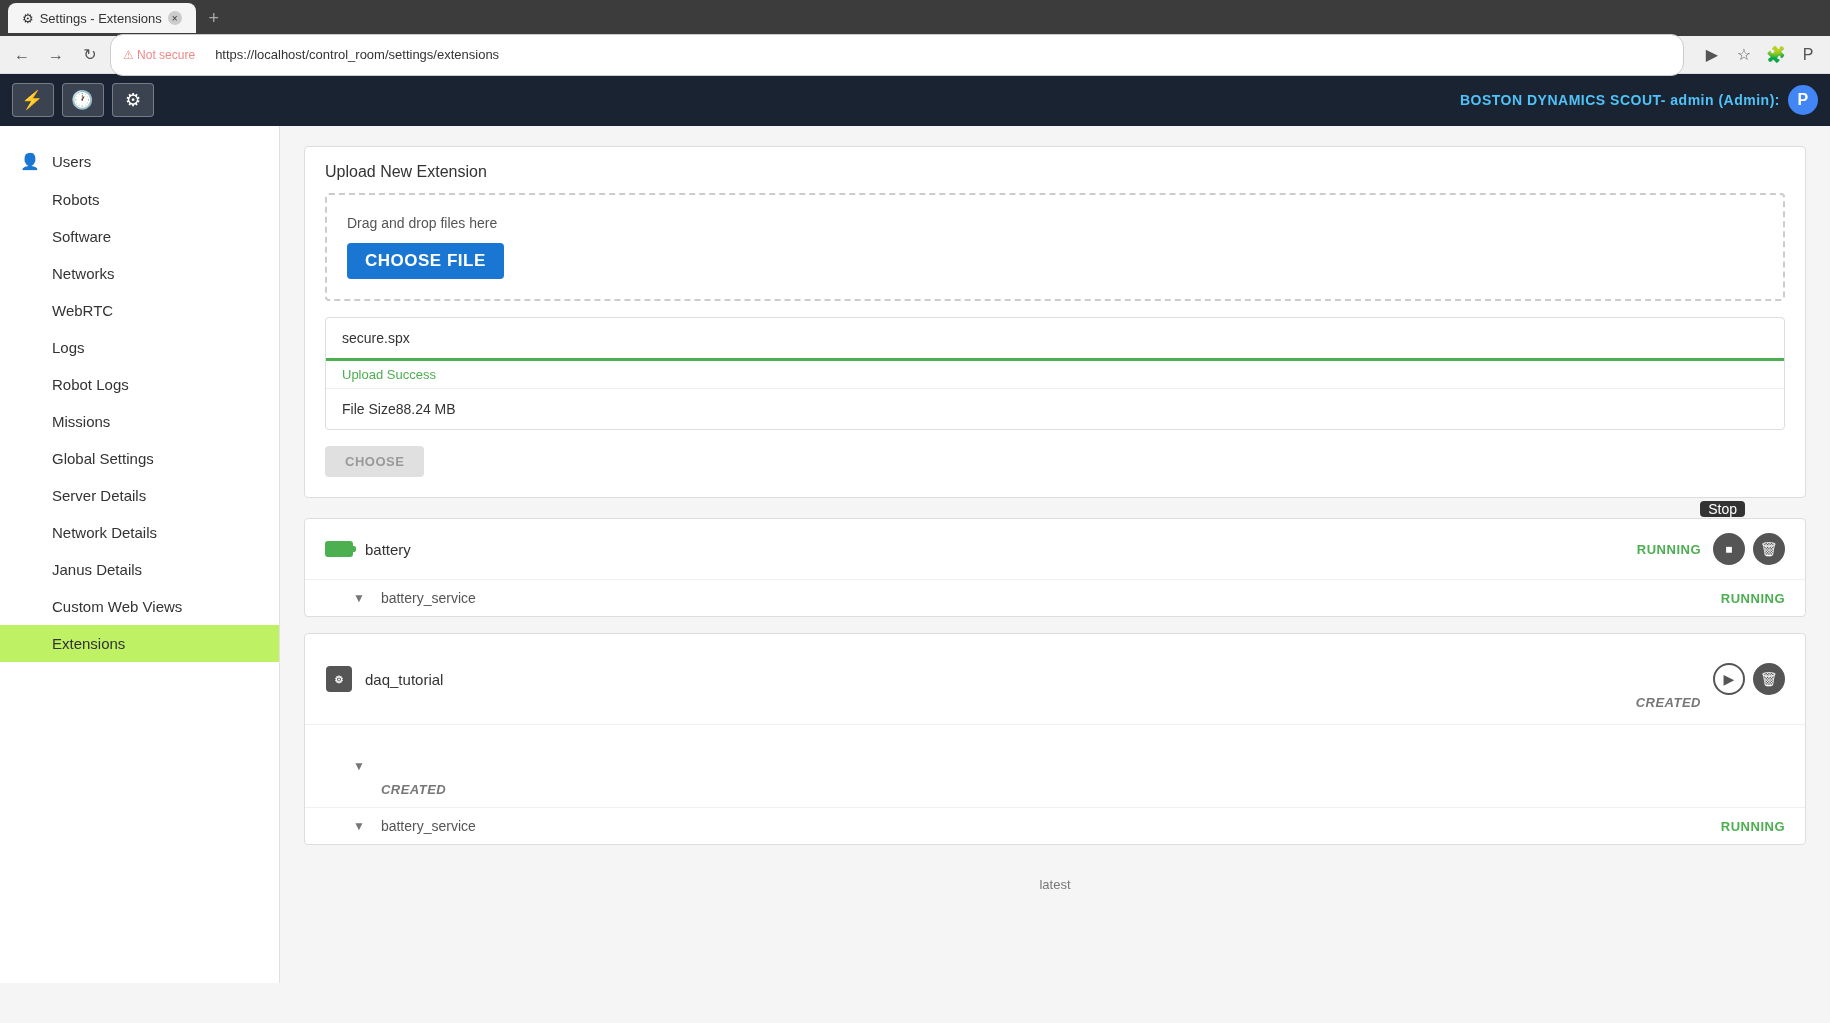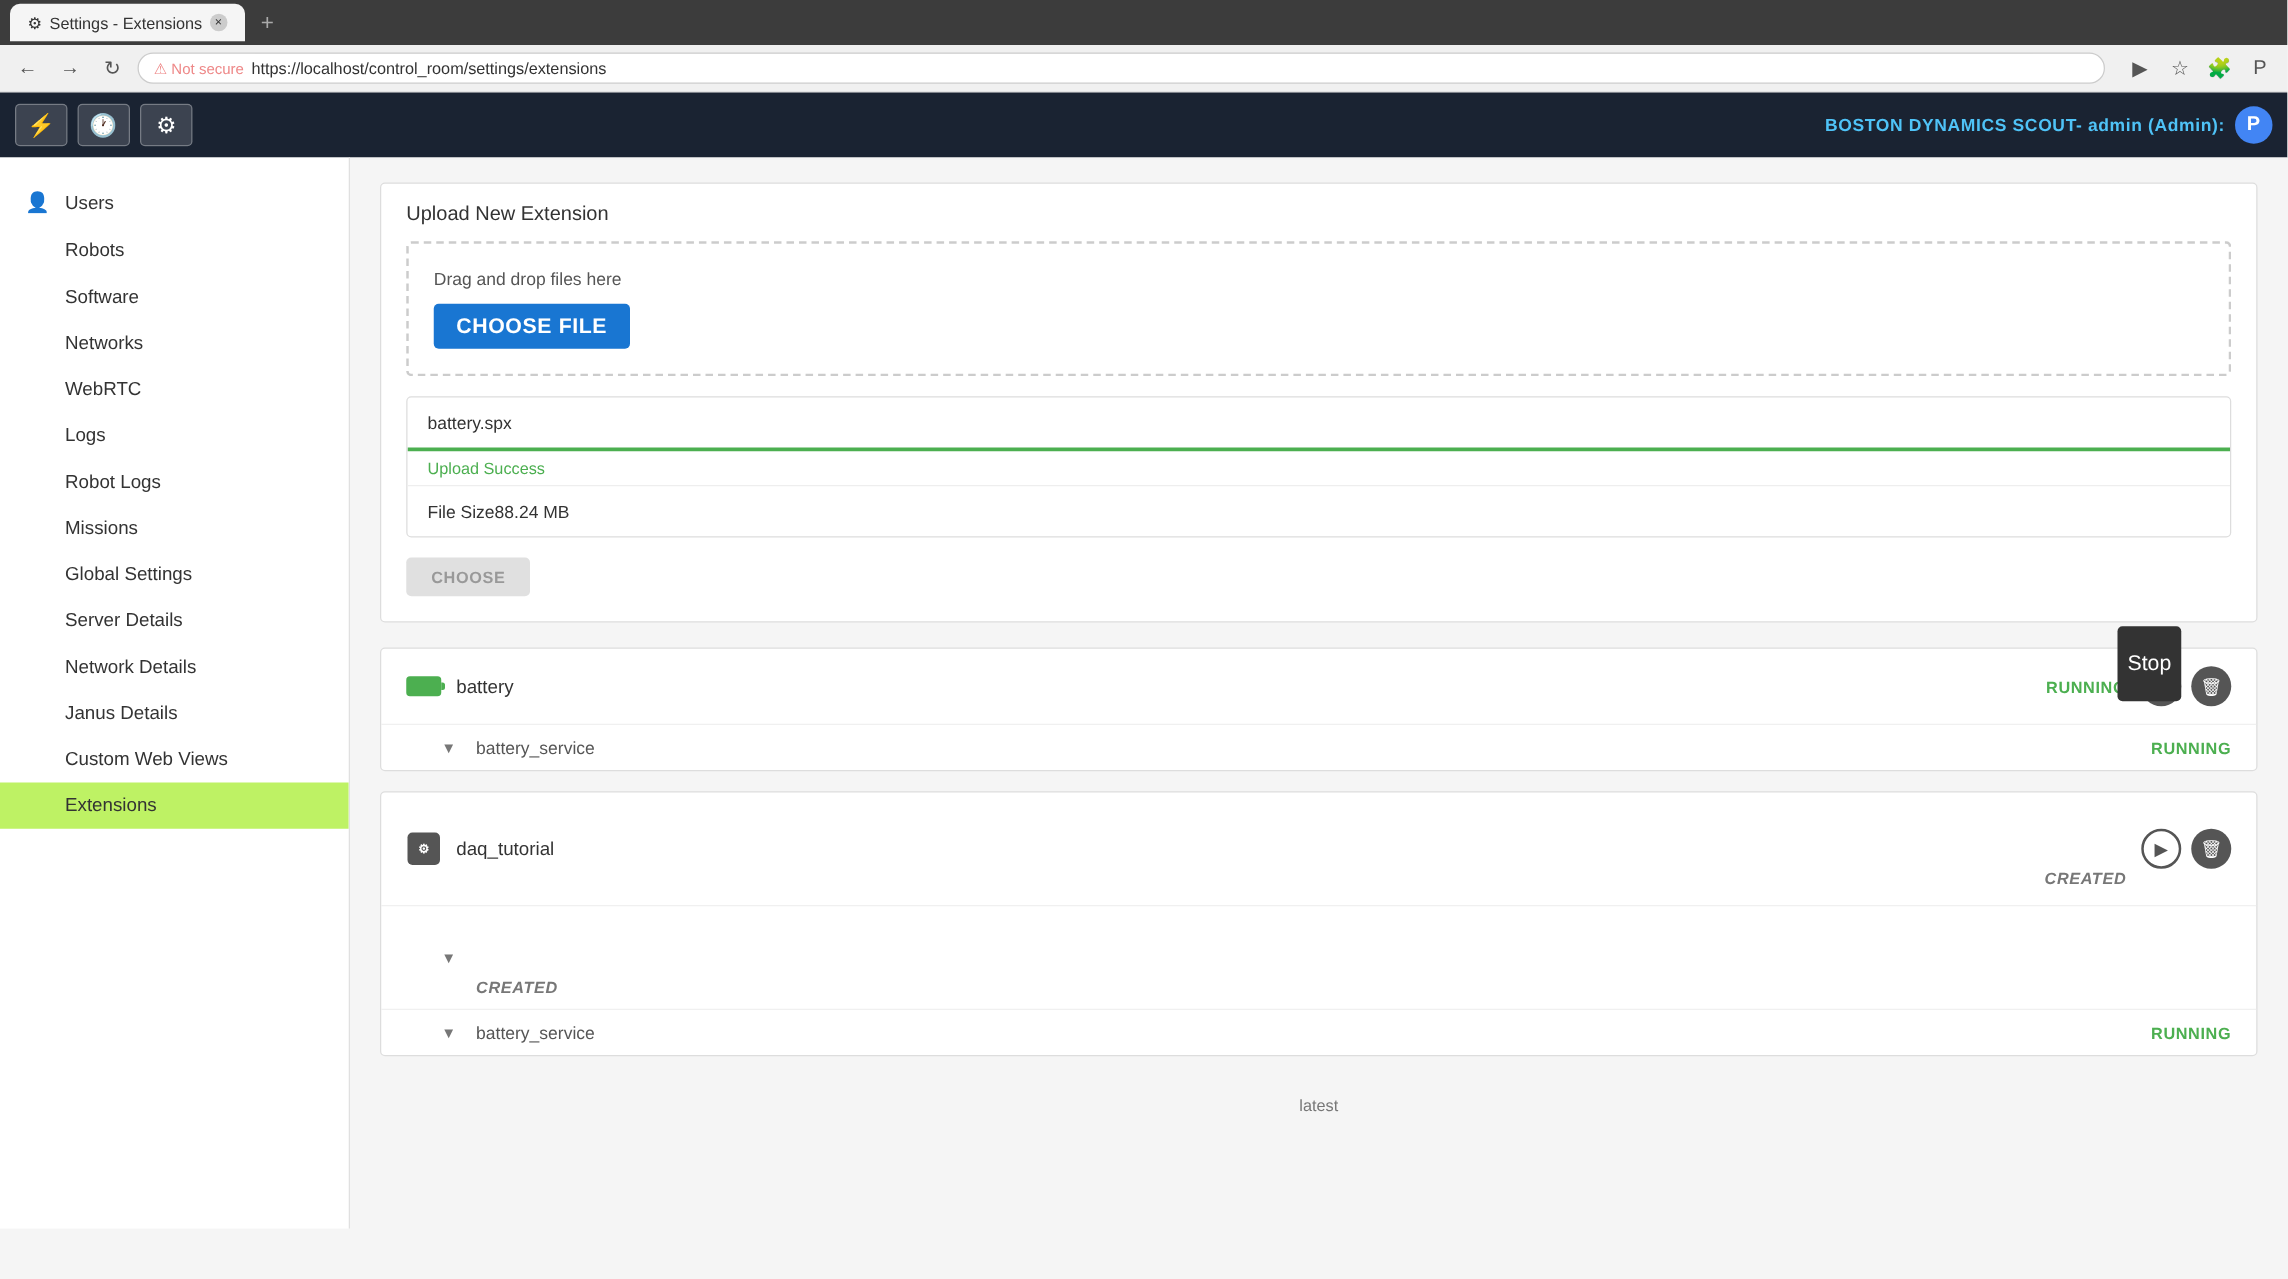--- a/index.html
+++ b/index.html
@@ -62,29 +62,29 @@
       color: #555;
       width: 28px;
       height: 28px;
       display: flex;
       align-items: center;
       justify-content: center;
       border-radius: 50%;
     }
     .address-bar {
       flex: 1;
-      height: 25px;
+      height: 42px;
       border: 1px solid #ccc;
       border-radius: 13px;
       padding: 0 12px;
       font-size: 13px;
       background: white;
       display: flex;
       align-items: center;
-      gap: 6px;
+      gap: 20px;
     }
     .address-bar .lock-warning { color: #e88; font-size: 12px; }
     .address-bar .url-text { color: #333; font-size: 13px; }
     .nav-icons {
       display: flex;
       align-items: center;
       gap: 4px;
       margin-left: 8px;
     }
     .nav-icon-btn {
@@ -351,22 +351,22 @@
     
     .stop-tooltip {
       position: relative;
     }
     .tooltip-label {
       position: absolute;
       top: -32px;
       right: 0;
       background: #333;
       color: white;
-      font-size: 17px;
-      padding: 20px 8px;
+      font-size: 14px;
+      padding: 0 8px;
       border-radius: 4px;
       white-space: nowrap;
     }
 
     
     .version-row {
       text-align: center;
       padding: 16px;
       color: #777;
       font-size: 13px;
@@ -516,21 +516,21 @@
 
     <div class="upload-section">
       <div class="upload-title">Upload New Extension</div>
       <div class="drop-zone">
         <div class="drop-zone-text">Drag and drop files here</div>
         <button class="choose-file-btn">CHOOSE FILE</button>
       </div>
 
       <div class="file-info-card">
         <div class="file-name-row">
-          <span>battery.spx</span>
+          <span>secure.spx</span>
         </div>
         <div class="upload-success">Upload Success</div>
         <div class="file-size-row">
           <span class="file-size-label">File Size</span>
           <span>88.24 MB</span>
         </div>
       </div>
 
       <button class="upload-btn">CHOOSE</button>
     </div>

